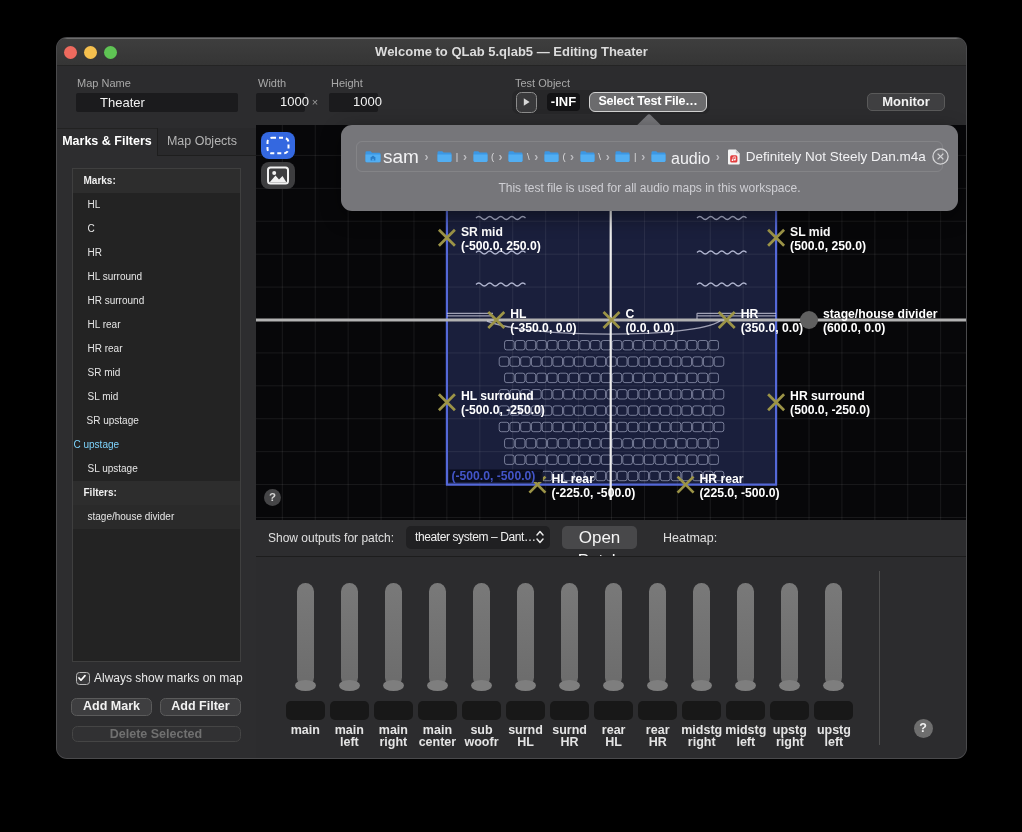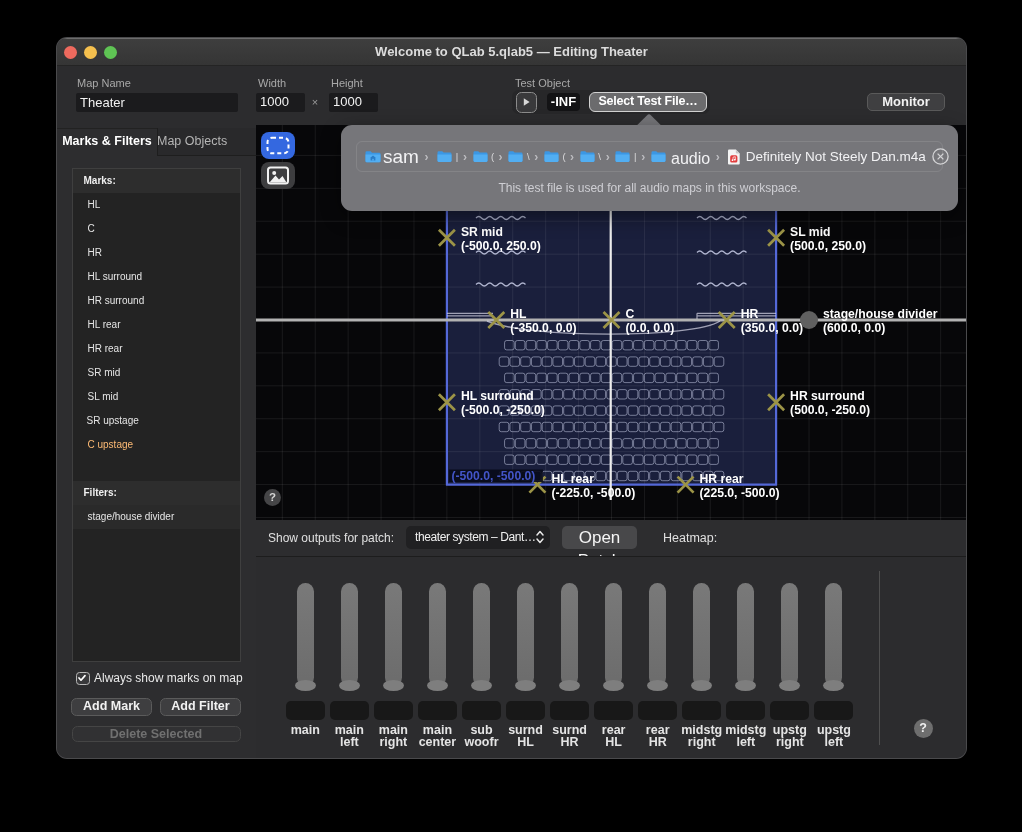--- a/index.html
+++ b/index.html
@@ -1,19 +1,19 @@
 <!DOCTYPE html>
 <html><head><meta charset="utf-8">
 <style>
 html,body{margin:0;padding:0;background:#000;width:1022px;height:832px;overflow:hidden}
 *{box-sizing:border-box}
 body{font-family:'Liberation Sans',sans-serif;-webkit-font-smoothing:antialiased}
 #win{position:absolute;left:57px;top:38px;width:909px;height:720px;background:#2c2c2e;border-radius:10px;overflow:hidden;box-shadow:0 0 0 1px #4a4a4c}
 .lbl{position:absolute;font-size:11px;color:#a9a9a9}
-.fld{position:absolute;background:#1b1b1d;border-radius:2px;color:#f2f2f2;font-size:13px;padding-left:4px}
+.fld{position:absolute;background:#1b1b1d;border-radius:2px;color:#f2f2f2;font-size:13px;padding-left:24px}
 .ftrack{position:absolute;top:545px;width:17px;height:103px;border-radius:8.5px;background:linear-gradient(#797979,#6c6c6c)}
 .fthumb{position:absolute;top:641.5px;width:21px;height:11px;border-radius:50%;background:#7e7e7e}
 .fbox{position:absolute;top:663px;width:39px;height:19px;border-radius:5px;background:#181818}
 .flab{position:absolute;top:687px;width:62px;text-align:center;font-size:12.5px;font-weight:bold;color:#e4e4e4;line-height:11.5px}
 </style></head>
 <body>
 <div id="win">
 
   <div style="position:absolute;left:0;top:0;right:0;height:28px;background:linear-gradient(#3e3e3e,#353535);border-bottom:1px solid #242424;border-top:1px solid #6c6c6c"></div>
   <div style="position:absolute;left:6.9px;top:7.9px;width:13px;height:13px;border-radius:50%;background:#ee6a5e"></div>
@@ -37,36 +37,37 @@
   </div>
   <div style="position:absolute;left:490px;top:55px;width:33px;height:17.5px;background:#131315;border-radius:4px;color:#fff;font-size:13px;font-weight:bold;text-align:center;line-height:17.5px">-INF</div>
   <div style="position:absolute;left:532px;top:54px;width:118px;height:19.5px;background:#6b6b6d;border:1.5px solid #d2d2d2;border-radius:6px;color:#fff;font-size:12.5px;font-weight:bold;letter-spacing:-0.2px;text-align:center;line-height:16.5px">Select Test File…</div>
   <div style="position:absolute;left:810px;top:54.5px;width:78px;height:18.5px;background:#3f3f41;border:1px solid #5a5a5a;border-radius:5px;color:#f2f2f2;font-size:13px;font-weight:bold;text-align:center;line-height:16.5px">Monitor</div>
 
   <div style="position:absolute;left:0;top:90px;width:199px;bottom:0;background:#2d2d2f"></div>
   <div style="position:absolute;left:0;top:90px;width:199px;height:1px;background:#222"></div>
   <div style="position:absolute;left:100px;top:90px;width:99px;height:27.5px;background:#29292b;border-bottom:1px solid #1e1e1e"></div>
   <div style="position:absolute;left:100px;top:90px;width:1px;height:27.5px;background:#1e1e1e"></div>
   <div style="position:absolute;left:0;top:90px;width:100px;height:27.5px;line-height:27.5px;text-align:center;font-size:12.5px;font-weight:bold;color:#fff">Marks &amp; Filters</div>
-  <div style="position:absolute;left:100px;top:90px;width:90px;height:27.5px;line-height:27.5px;font-size:12.5px;color:#b5b5b5">Map Objects</div>
+  <div style="position:absolute;left:100px;top:90px;width:90px;height:27.5px;line-height:27.5px;text-align:center;font-size:12.5px;color:#b5b5b5">Map Objects</div>
 
   <div style="position:absolute;left:14.5px;top:129.5px;width:169px;height:494px;background:#232323;border:1px solid #3f3f3f;overflow:hidden;font-size:10px">
     <div style="position:relative;width:100%;height:100%">
         <div style="position:absolute;left:0;right:0;top:0.0px;height:24px;background:#2d2d2d;line-height:24px;padding-left:11px;font-weight:bold;color:#f0f0f0">Marks:</div>
         <div style="position:absolute;left:0;right:0;top:24.0px;height:24px;line-height:24px;padding-left:15px;color:#e5e5e5">HL</div>
         <div style="position:absolute;left:0;right:0;top:48.0px;height:24px;line-height:24px;padding-left:15px;color:#e5e5e5">C</div>
         <div style="position:absolute;left:0;right:0;top:72.0px;height:24px;line-height:24px;padding-left:15px;color:#e5e5e5">HR</div>
         <div style="position:absolute;left:0;right:0;top:96.0px;height:24px;line-height:24px;padding-left:15px;color:#e5e5e5">HL surround</div>
         <div style="position:absolute;left:0;right:0;top:120.0px;height:24px;line-height:24px;padding-left:15px;color:#e5e5e5">HR surround</div>
         <div style="position:absolute;left:0;right:0;top:144.0px;height:24px;line-height:24px;padding-left:15px;color:#e5e5e5">HL rear</div>
         <div style="position:absolute;left:0;right:0;top:168.0px;height:24px;line-height:24px;padding-left:15px;color:#e5e5e5">HR rear</div>
         <div style="position:absolute;left:0;right:0;top:192.0px;height:24px;line-height:24px;padding-left:15px;color:#e5e5e5">SR mid</div>
         <div style="position:absolute;left:0;right:0;top:216.0px;height:24px;line-height:24px;padding-left:15px;color:#e5e5e5">SL mid</div>
         <div style="position:absolute;left:0;right:0;top:240.0px;height:24px;line-height:24px;padding-left:14px;color:#e5e5e5">SR upstage</div>
-        <div style="position:absolute;left:0;right:0;top:264.0px;height:24px;line-height:24px;padding-left:15px;color:#fdba74">C upstage</div>
+        <div style="position:absolute;left:0;right:0;top:264.0px;height:24px;line-height:24px;padding-left:1px;color:#7dd3fc">C upstage</div>
+        <div style="position:absolute;left:0;right:0;top:288.0px;height:24px;line-height:24px;padding-left:15px;color:#e5e5e5">SL upstage</div>
         <div style="position:absolute;left:0;right:0;top:312.0px;height:24px;background:#2d2d2d;line-height:24px;padding-left:11px;font-weight:bold;color:#f0f0f0">Filters:</div>
         <div style="position:absolute;left:0;right:0;top:336.0px;height:24px;background:#2a2a2a;line-height:24px;padding-left:15px;color:#e5e5e5">stage/house divider</div>
       </div>
   </div>
 
   <div style="position:absolute;left:19px;top:633.5px;width:13.5px;height:13.5px;border:1.7px solid #b9b9b9;border-radius:3.5px;background:#39393b">
     <svg width="10" height="10" viewBox="0 0 10 10" style="position:absolute;left:0;top:0">
         <path d="M2 5 L4 7.2 L8 2.6" stroke="#fff" stroke-width="1.7" fill="none" stroke-linecap="round" stroke-linejoin="round"></path>
       </svg>
   </div>

